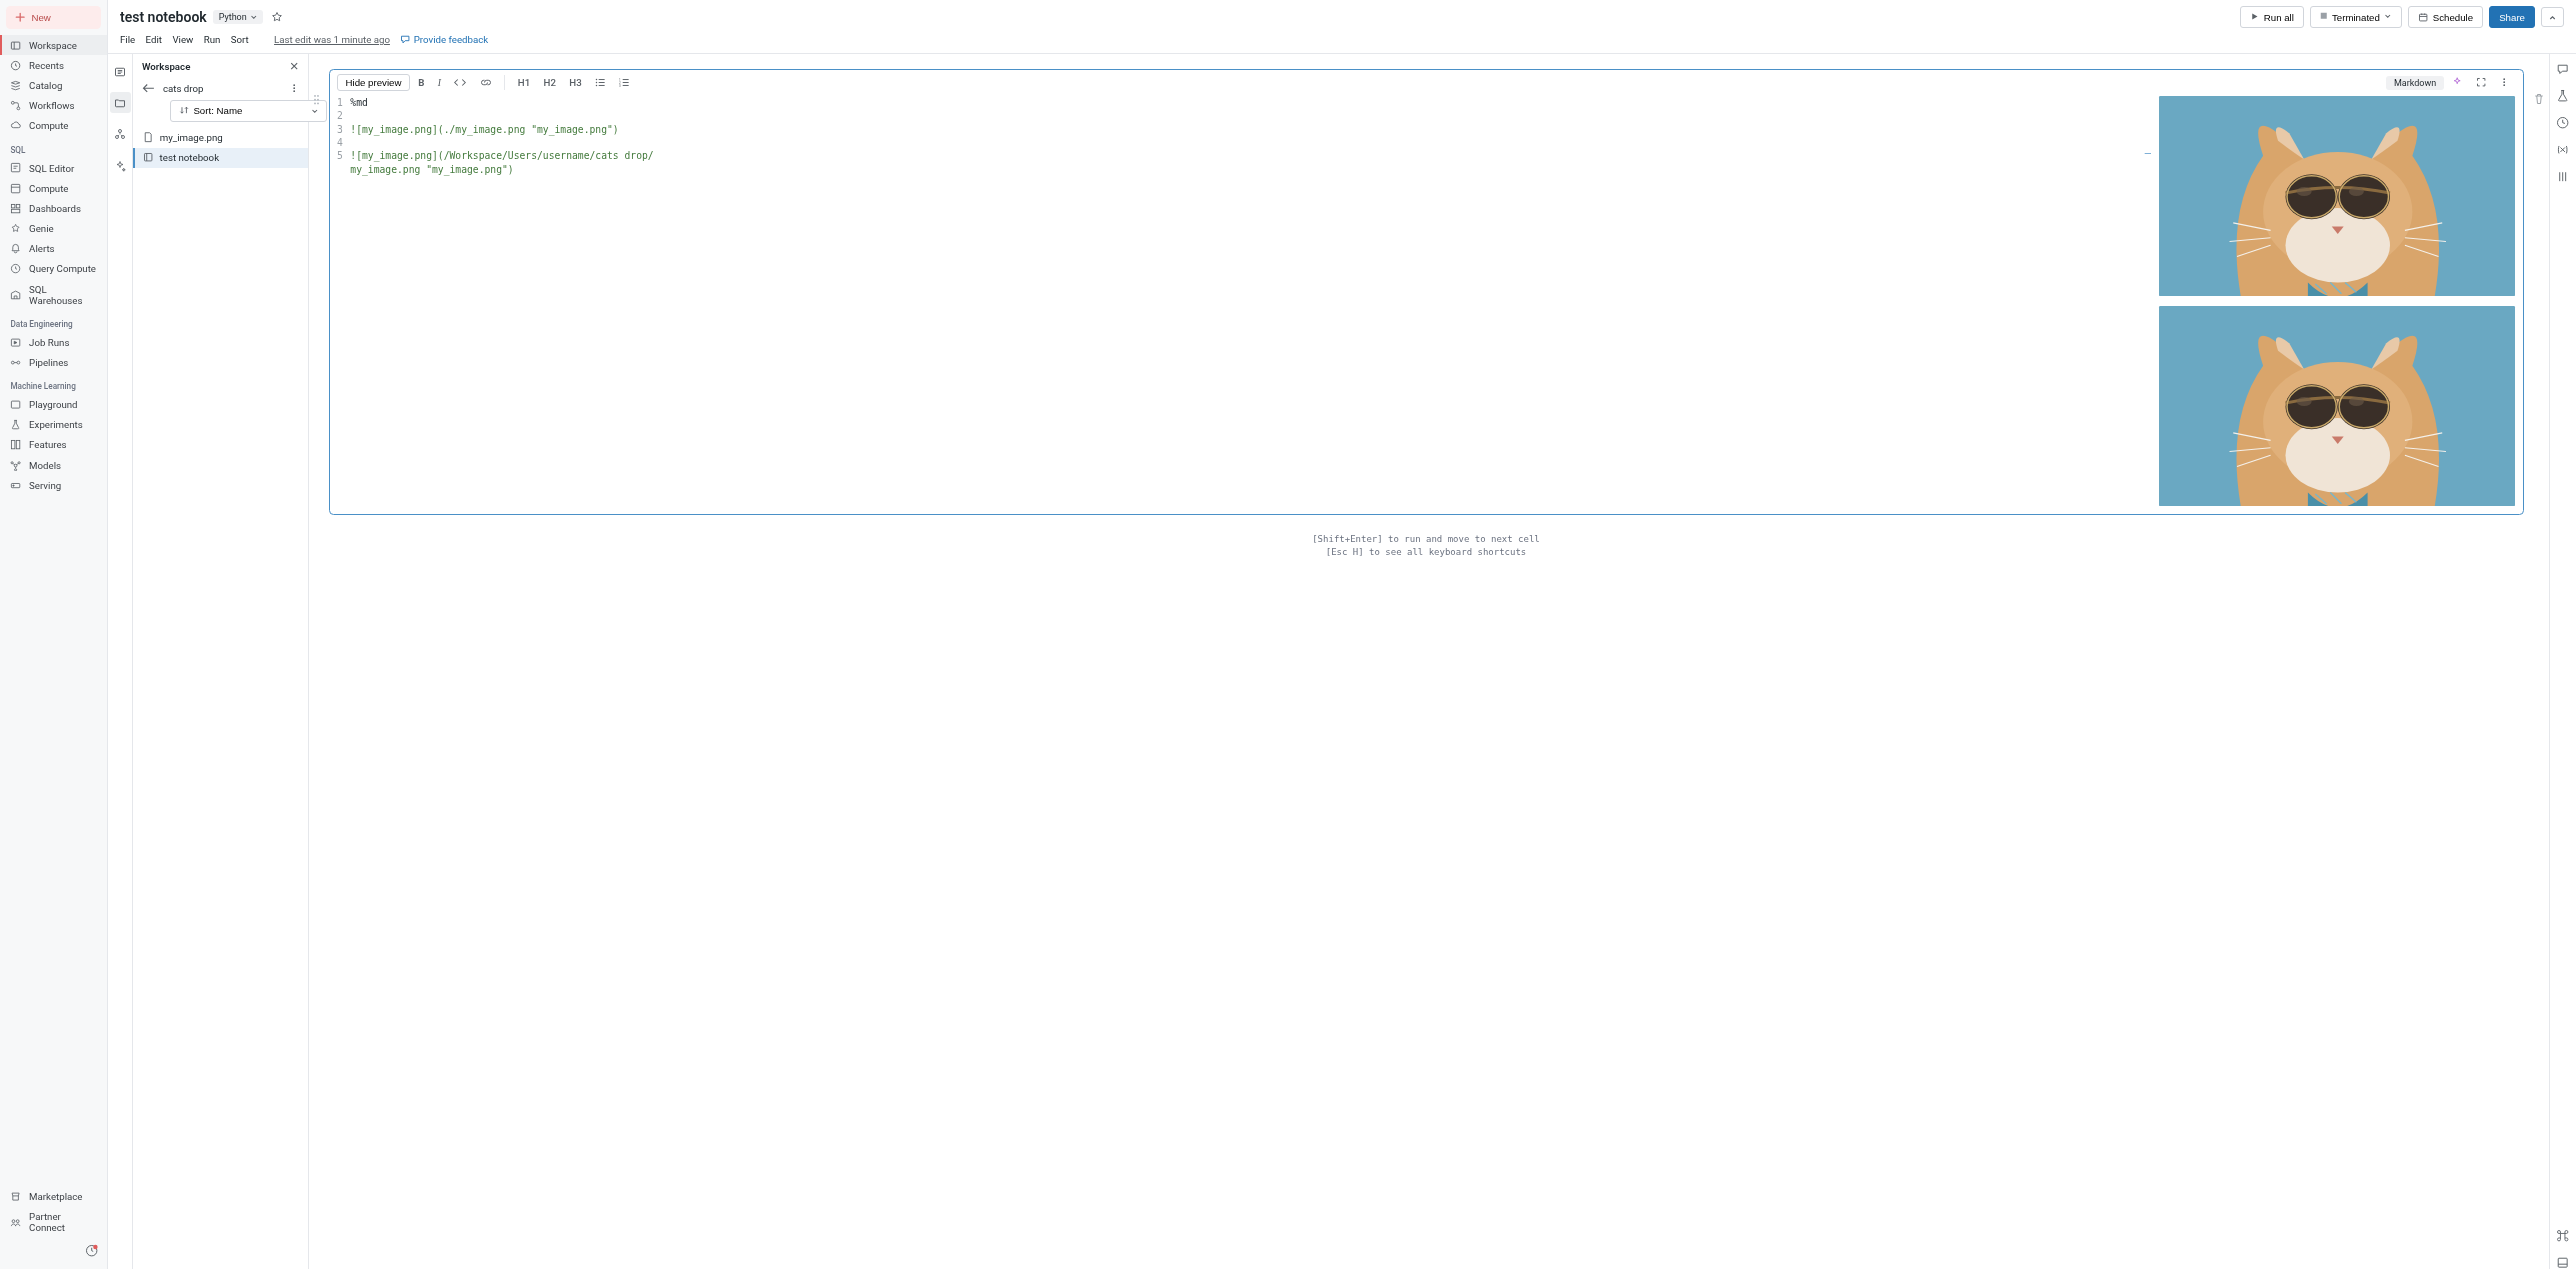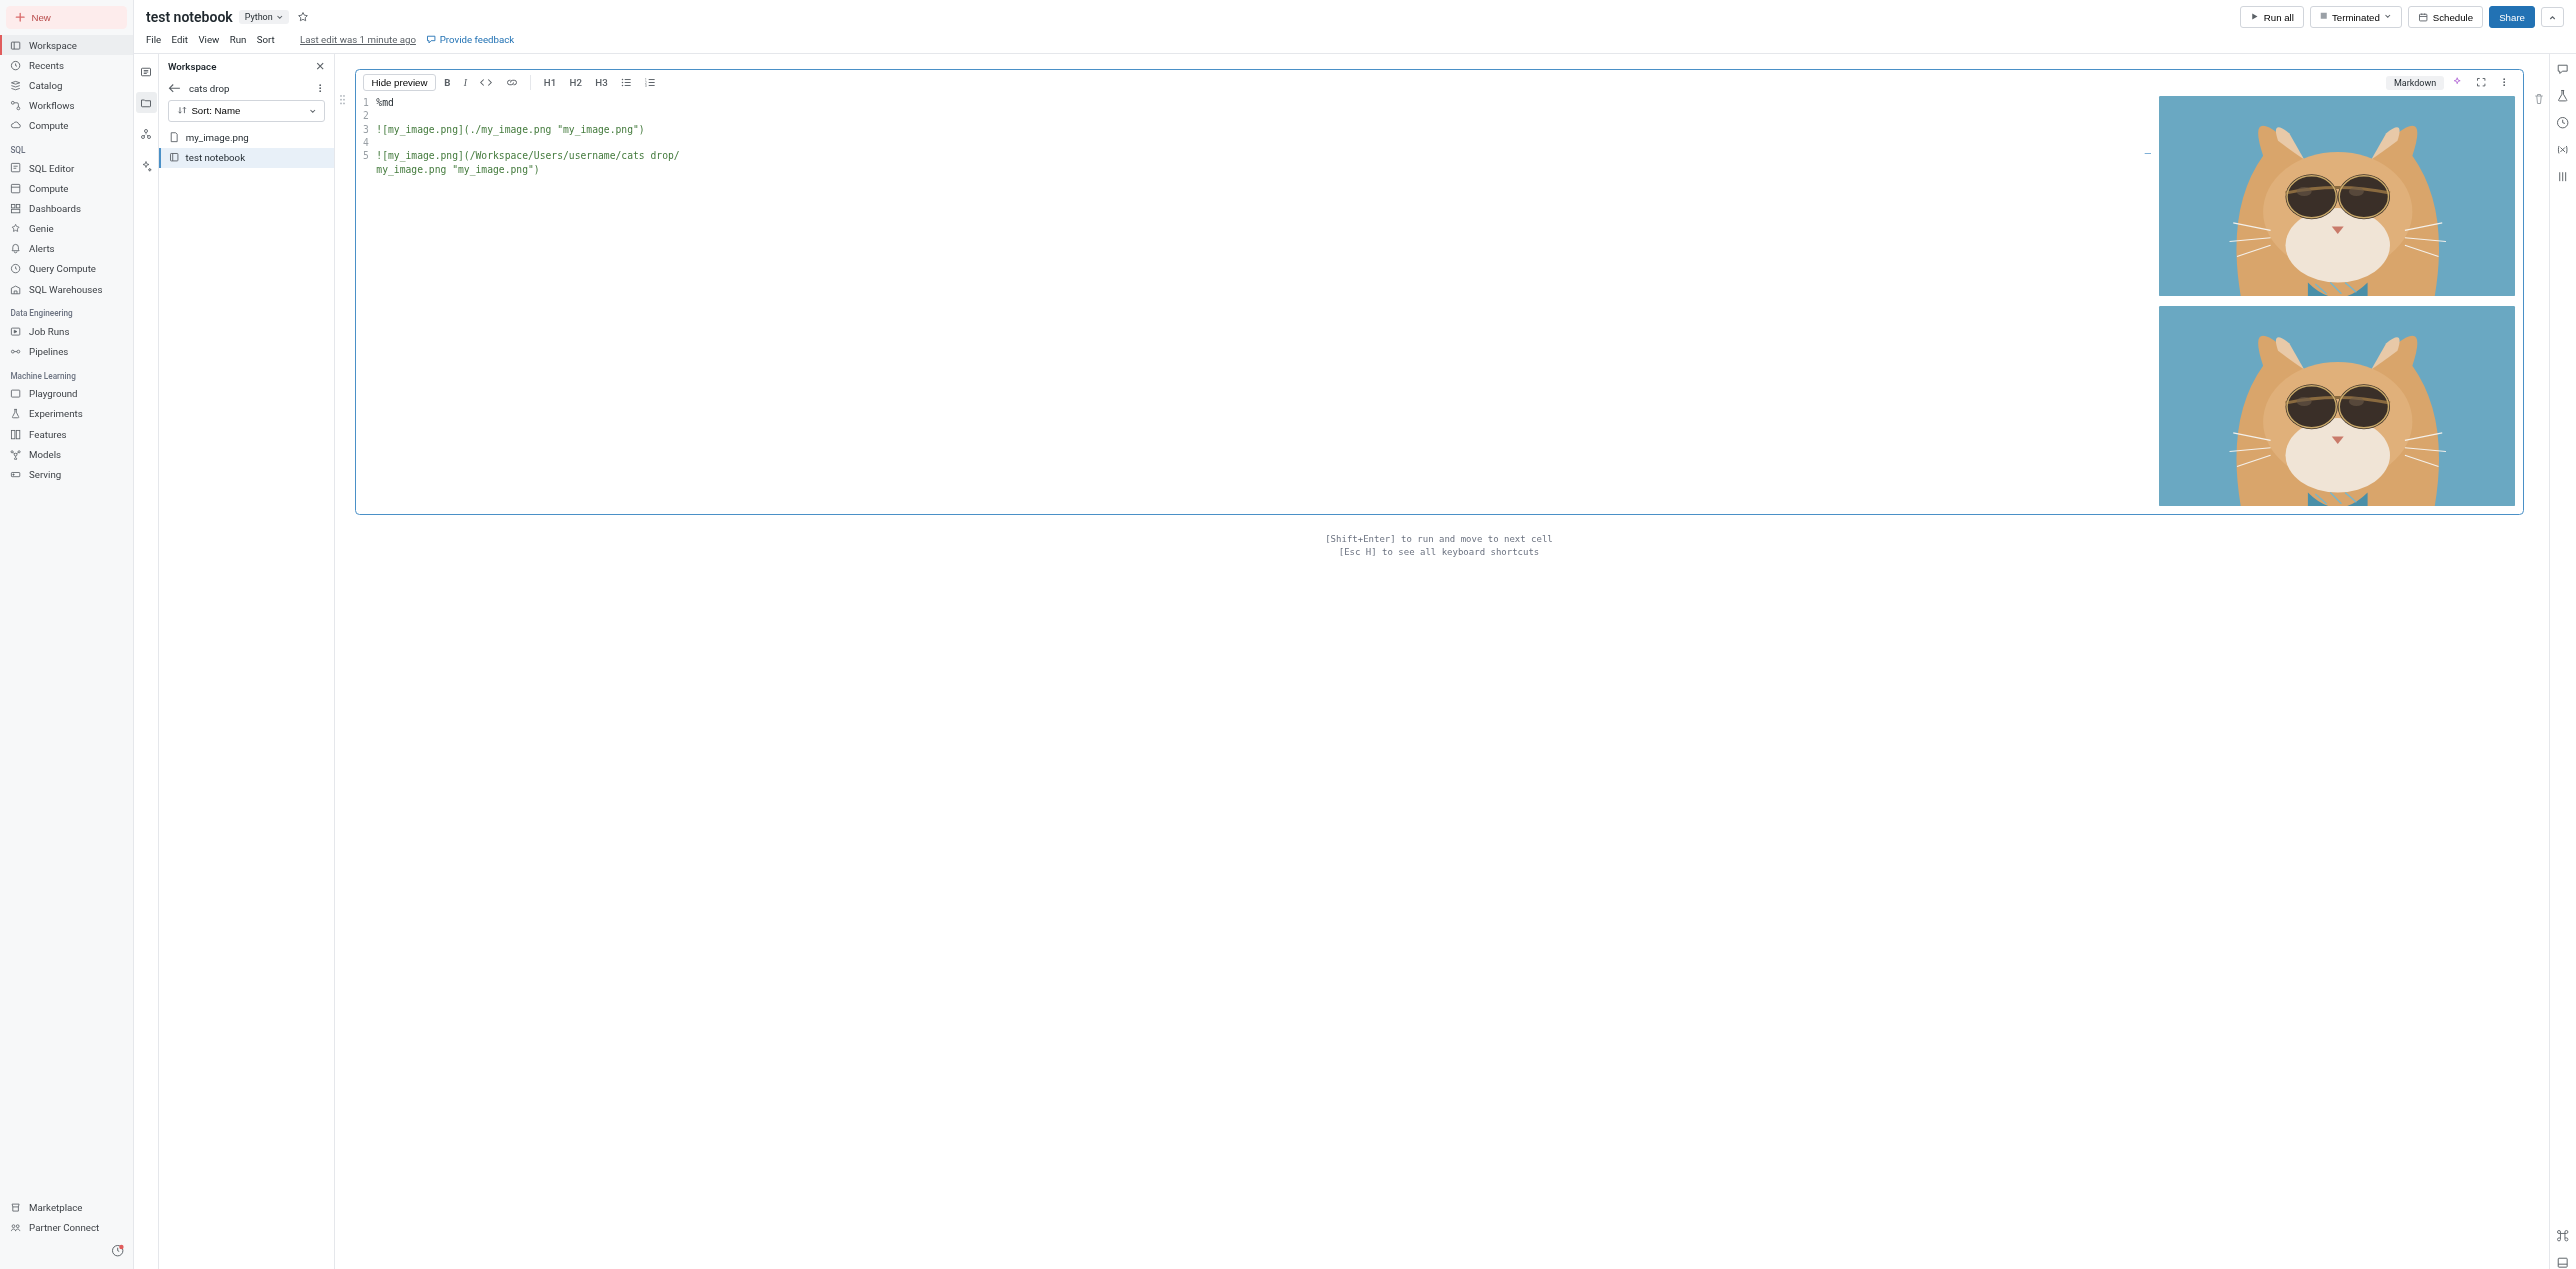--- a/index.html
+++ b/index.html
@@ -1,18 +1,18 @@
 <!DOCTYPE html>
 <html style="font-size:12px"><head>
 <meta charset="utf-8">
 <style>
 * { box-sizing: border-box; margin: 0; padding: 0; }
 body { font-family: -apple-system, BlinkMacSystemFont, "Segoe UI", Roboto, sans-serif; font-size: 9.7px; color: #1f272d; background: #fff; height: 100vh; overflow: hidden; }
 .app { display: flex; height: 100vh; }
-.sidebar { width: 134px; background: #f7f8f9; border-right: 0.7px solid #e5e7eb; display: flex; flex-direction: column; padding: 6px 0; overflow-y: auto; }
+.sidebar { width: 108px; background: #f7f8f9; border-right: 0.7px solid #e5e7eb; display: flex; flex-direction: column; padding: 6px 0; overflow-y: auto; }
 .new-btn { margin: 0 6px 6px 6px; background: #fdecec; color: #b84a4a; border: none; border-radius: 4.5px; padding: 6px 9px; display: flex; align-items: center; gap: 6px; font-size: 9.7px; cursor: pointer; font-weight: 500; }
 .new-btn svg { width: 10.4px; height: 10.4px; }
 .nav-item { display: flex; align-items: center; gap: 7.5px; padding: 4.5px 10.4px; cursor: pointer; color: #3b3f44; font-size: 9.7px; }
 .nav-item.active { background: #eceef0; border-left: 2.2px solid #e05c5c; padding-left: 8.2px; }
 .nav-item svg { width: 11.2px; height: 11.2px; flex-shrink: 0; stroke: #5a6066; }
 .nav-section { font-size: 8.2px; color: #6b7280; padding: 9px 10.4px 3px 10.4px; font-weight: 500; }
 .sidebar-bottom { margin-top: auto; }
 .sidebar-footer { display: flex; justify-content: flex-end; padding: 6px 9px; }
 .clock-badge { width: 13.4px; height: 13.4px; }
 
@@ -35,21 +35,21 @@
 .panel-rail { width: 25px; border-right: 0.7px solid #e5e7eb; display: flex; flex-direction: column; align-items: center; padding-top: 7.5px; gap: 10.4px; }
 .rail-icon { width: 21px; height: 21px; display:flex; align-items:center; justify-content:center; border-radius:3px; cursor:pointer; }
 .rail-icon.active { background: #eceef0; }
 
 .ws-panel { width: 176px; border-right: 0.7px solid #e5e7eb; display: flex; flex-direction: column; }
 .ws-head { display: flex; align-items: center; padding: 7.5px 9px; gap: 6px; }
 .ws-head-title { font-weight: 600; font-size: 9.7px; flex: 1; }
 .ws-crumb { display: flex; align-items: center; gap: 7.5px; padding: 3px 9px 6px 9px; }
 .ws-crumb .back { cursor:pointer; }
 .sort-row { padding: 0 9px 6px 9px; }
-.sort-btn { width: 100%; border: 0.7px solid #d1d5db; border-radius: 3px; background: #fff; padding: 4.5px 7.5px; display: flex; align-items: center; gap: 4.5px; font-size: 9.7px; cursor: pointer; }
+.sort-btn { width: 100%; border: 0.7px solid #d1d5db; border-radius: 3px; background: #fff; padding: 4.5px 7.5px; display: flex; align-items: center; gap: 4.5px; font-size: 9.7px; cursor: pointer; margin-left: 28px; }
 .file-list { flex: 1; overflow-y: auto; }
 .file-item { display: flex; align-items: center; gap: 6px; padding: 4.5px 10.4px; cursor: pointer; }
 .file-item.selected { background: #e8f0f8; border-left: 2.2px solid #4a90c7; padding-left: 8.2px; }
 
 .editor-wrap { flex: 1; display: flex; min-width: 0; }
 .gutter-col { width: 15px; display:flex; flex-direction:column; align-items:center; padding-top: 39px; }
 .drag-handle { cursor: grab; color: #aeb4bb; }
 .editor-col { flex: 1; padding: 15px 4.5px 15px 4.5px; overflow-y: auto; }
 .cell { border: 1.1px solid #4a90c7; border-radius: 4.5px; background: #fff; }
 .cell-toolbar { display: flex; align-items: center; gap: 3px; padding: 4.5px 7.5px; }

